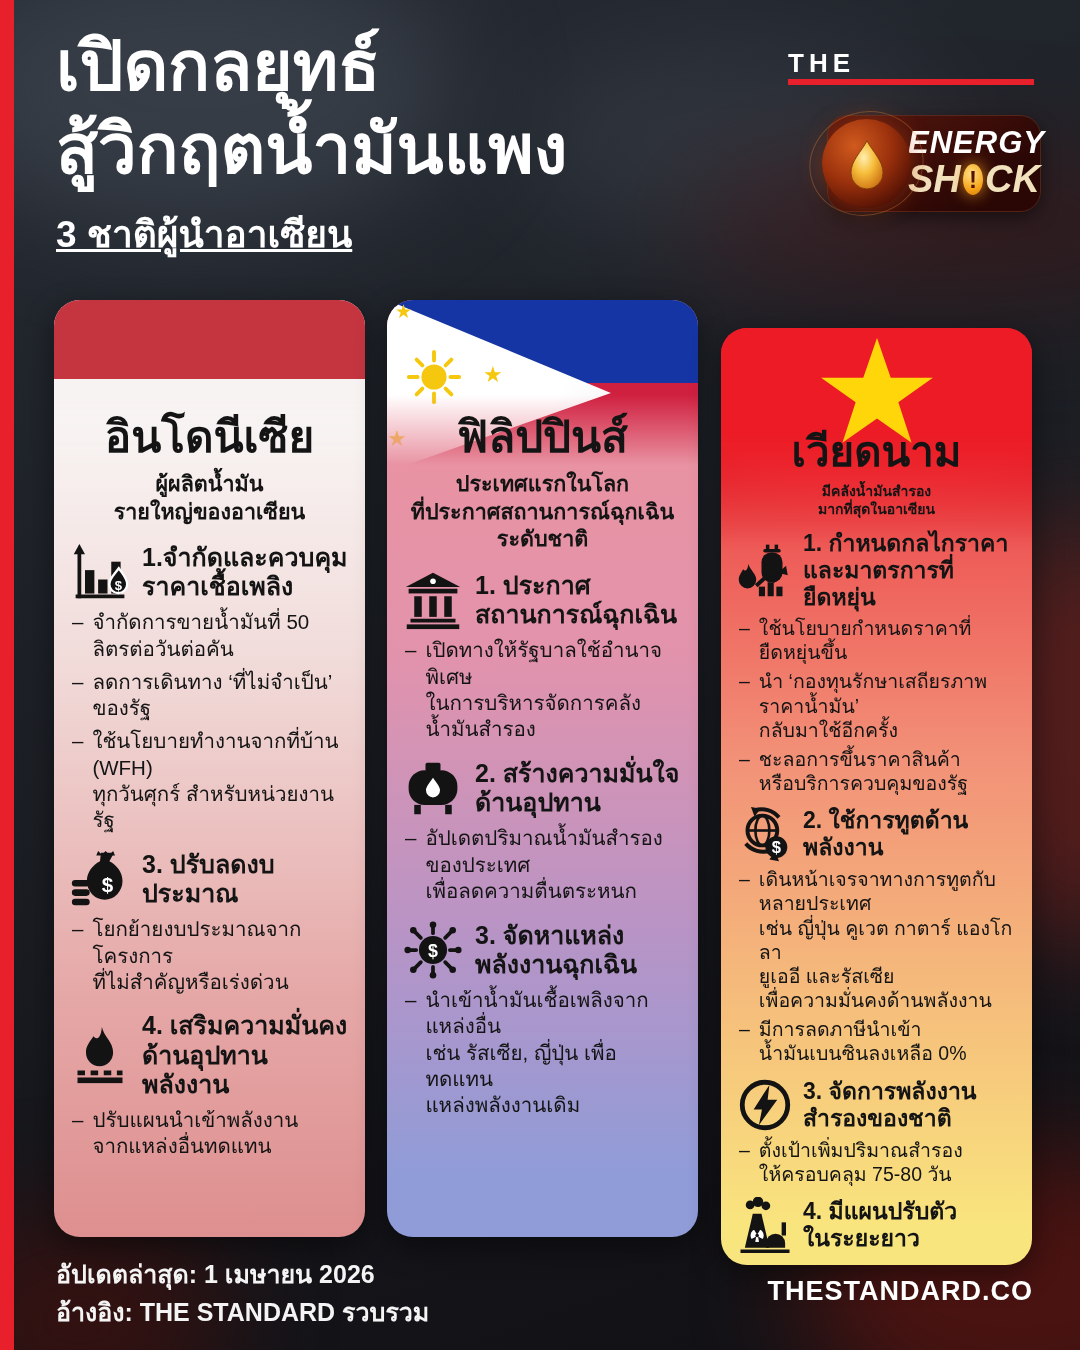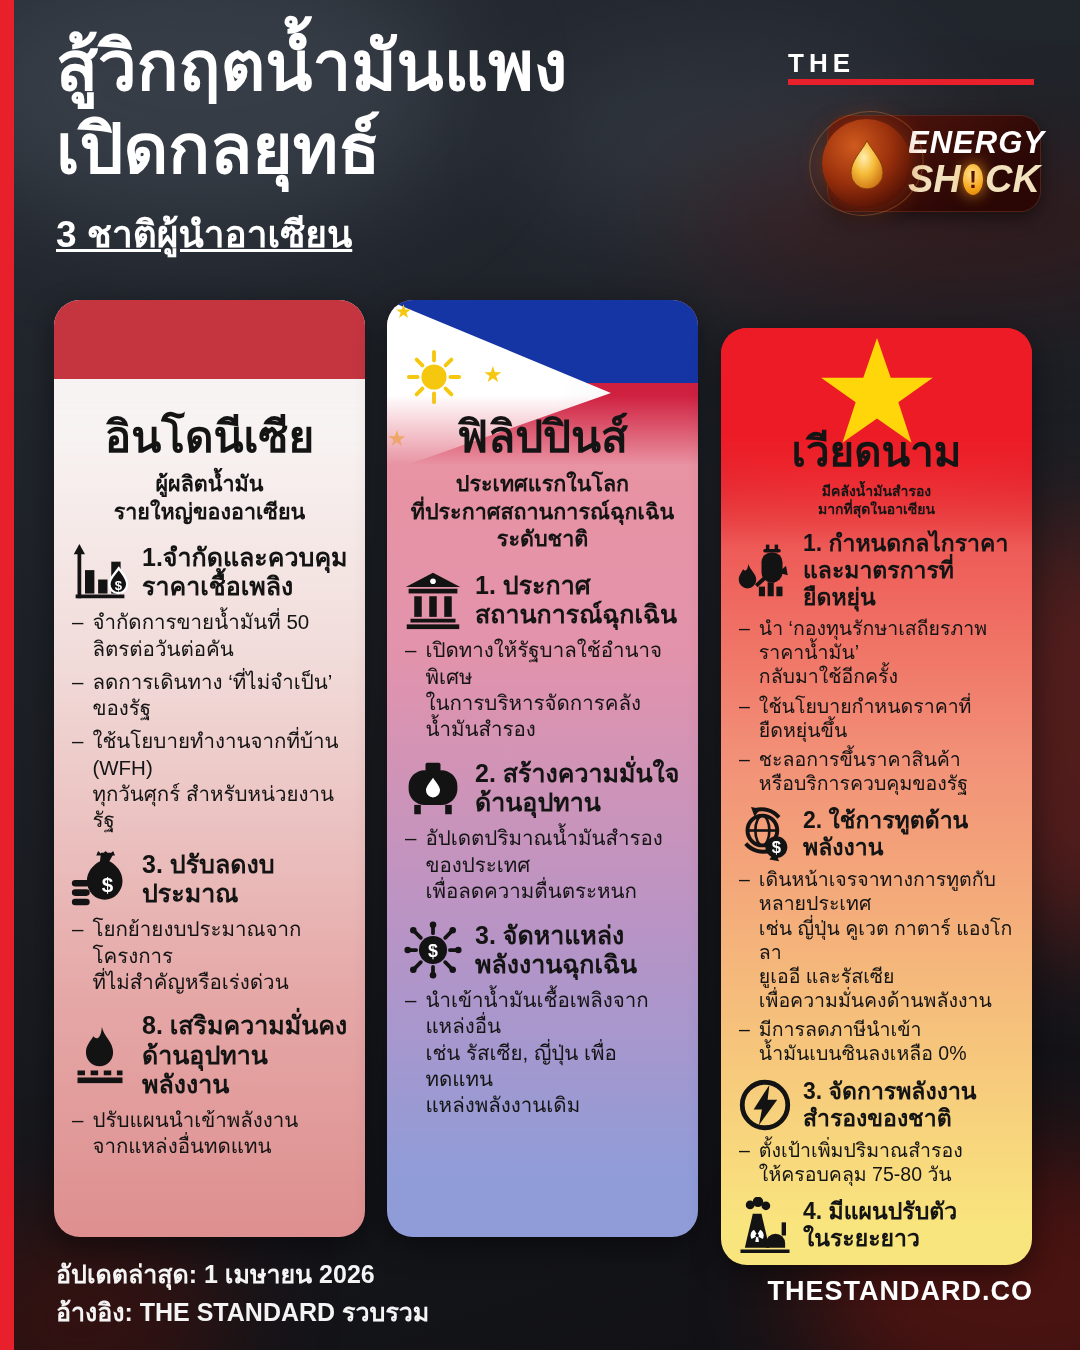--- a/index.html
+++ b/index.html
@@ -109,22 +109,22 @@
   <div class="bg-blob blob-1"></div>
   <div class="bg-blob blob-2"></div>
   <div class="bg-blob blob-3"></div>
   <div class="bg-blob blob-4"></div>
   <div class="bg-blob blob-5"></div>
   <div class="bg-blob blob-6"></div>
 
   <div class="accent-bar"></div>
 
   <div class="header-title">
+    <div class="title-line">เปิดกลยุทธ์</div>
     <div class="title-line">สู้วิกฤตน้ำมันแพง</div>
-    <div class="title-line">เปิดกลยุทธ์</div>
     <div class="header-subtitle">3 ชาติผู้นำอาเซียน</div>
   </div>
 
   <div class="logo">
     <div class="logo-the">THE</div>
     <div class="logo-underline"></div>
   </div>
 
   <div class="energy-badge">
     <div class="orb">
@@ -201,21 +201,21 @@
 ที่ไม่สำคัญหรือเร่งด่วน</span>
         </div>
         <div class="item">
           <span class="item-icon">
             <svg viewBox="0 0 64 64">
               <path d="M34 2 c2 10 12 16 12 27 a14.5 15 0 0 1 -29 0 c0 -7 5 -12 8 -17 c3 4 8 3 9 -10 Z" fill="#131313"></path>
               <line x1="8" y1="51" x2="56" y2="51" stroke="#131313" stroke-width="5" stroke-dasharray="8 6"></line>
               <rect x="8" y="56" width="48" height="6" fill="#131313"></rect>
             </svg>
           </span>
-          <div class="item-heading">8. เสริมความมั่นคง
+          <div class="item-heading">4. เสริมความมั่นคง
 ด้านอุปทานพลังงาน</div>
         </div>
         <div class="bullet">
           <span class="bullet-text">ปรับแผนนำเข้าพลังงาน
 จากแหล่งอื่นทดแทน</span>
         </div>
       </div>
   </div>
 
   <div class="card card-philippines" id="card-philippines">
@@ -345,25 +345,25 @@
                 <rect x="45" y="51" width="7" height="11"></rect>
               </g>
               <path d="M22 50 L34 39 L42 44 L53 32" fill="none" stroke="#131313" stroke-width="4.5"></path>
               <path d="M56 27 l2 11 l-11 -3 Z" fill="#131313"></path>
             </svg>
           </span>
           <div class="item-heading">1. กำหนดกลไกราคา
 และมาตรการที่ยืดหยุ่น</div>
         </div>
         <div class="bullet">
+          <span class="bullet-text">ใช้นโยบายกำหนดราคาที่ยืดหยุ่นขึ้น</span>
+        </div>
+        <div class="bullet">
           <span class="bullet-text">นำ ‘กองทุนรักษาเสถียรภาพราคาน้ำมัน’
 กลับมาใช้อีกครั้ง</span>
-        </div>
-        <div class="bullet">
-          <span class="bullet-text">ใช้นโยบายกำหนดราคาที่ยืดหยุ่นขึ้น</span>
         </div>
         <div class="bullet">
           <span class="bullet-text">ชะลอการขึ้นราคาสินค้า
 หรือบริการควบคุมของรัฐ</span>
         </div>
         <div class="item">
           <span class="item-icon">
             <svg viewBox="0 0 64 64">
               <g fill="none" stroke="#131313">
                 <circle cx="29" cy="28" r="17" stroke-width="4.5"></circle>

